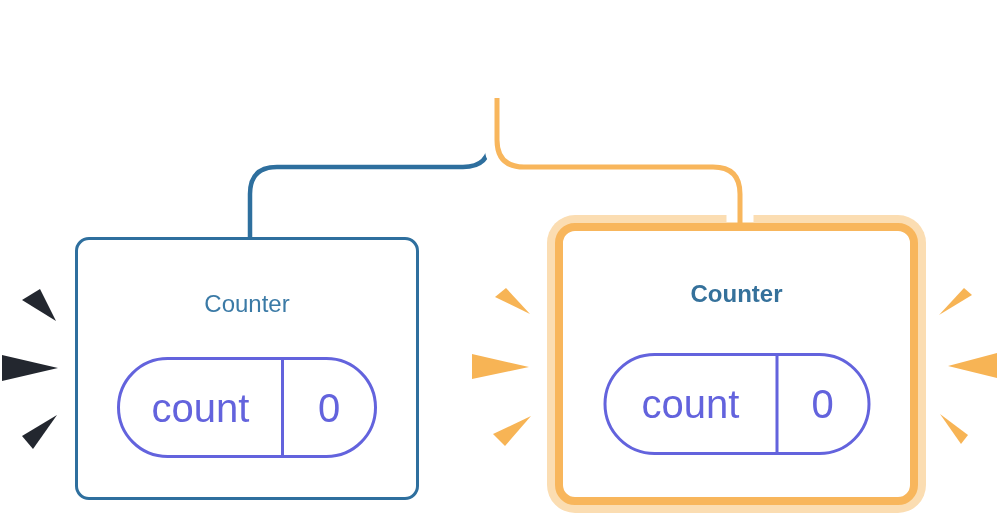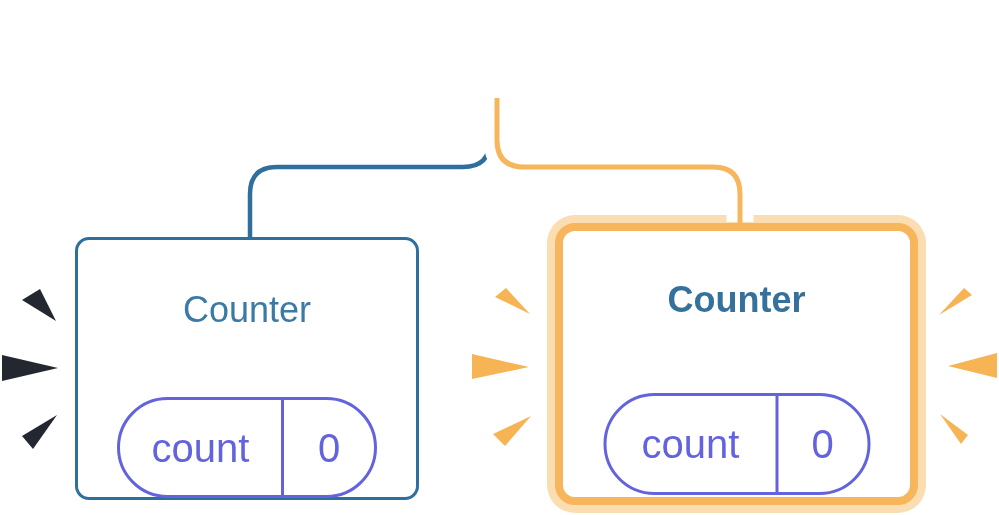--- a/index.html
+++ b/index.html
@@ -56,37 +56,36 @@
     border: 8px solid #f8b65c;
     border-radius: 20px;
     box-shadow: 0 0 0 8px #fbddb2;
   }
   .counter-title {
     position: absolute;
     left: 0;
     width: 100%;
     text-align: center;
     line-height: 1;
-    font-size: 36px;
+    font-size: 24px;
   }
   .counter-card.left  .counter-title { top: 52px; color: #3b7aa6; font-weight: 500; }
   .counter-card.right .counter-title { top: 51px; color: #35719b; font-weight: 700; }
 
   
   .state-pill {
     position: absolute;
     left: 50%;
     transform: translateX(-50%);
     box-sizing: border-box;
     border: 3px solid #6363dd;
     border-radius: 999px;
     display: flex;
     overflow: hidden;
     background: #ffffff;
-    margin-top: 40px;
   }
   .counter-card.left  .state-pill { top: 117px; width: 260px; height: 101px; }
   .counter-card.right .state-pill { top: 122px; width: 267px; height: 102px; }
   .state-pill .pill-key {
     flex: 1;
     display: flex;
     align-items: center;
     justify-content: center;
     color: #6363dd;
     font-size: 40px;

